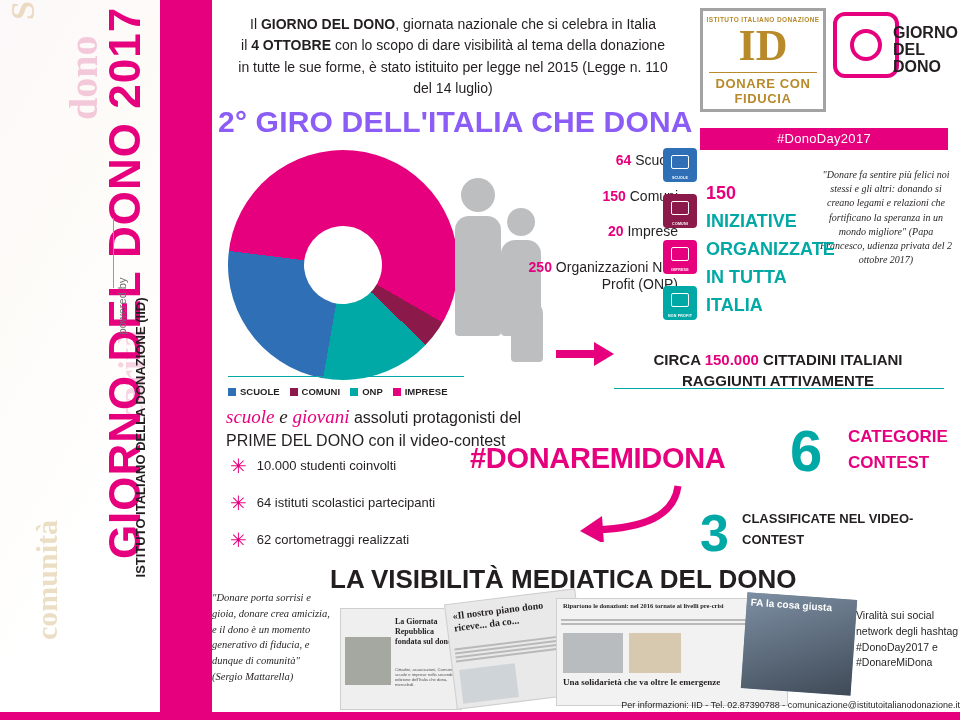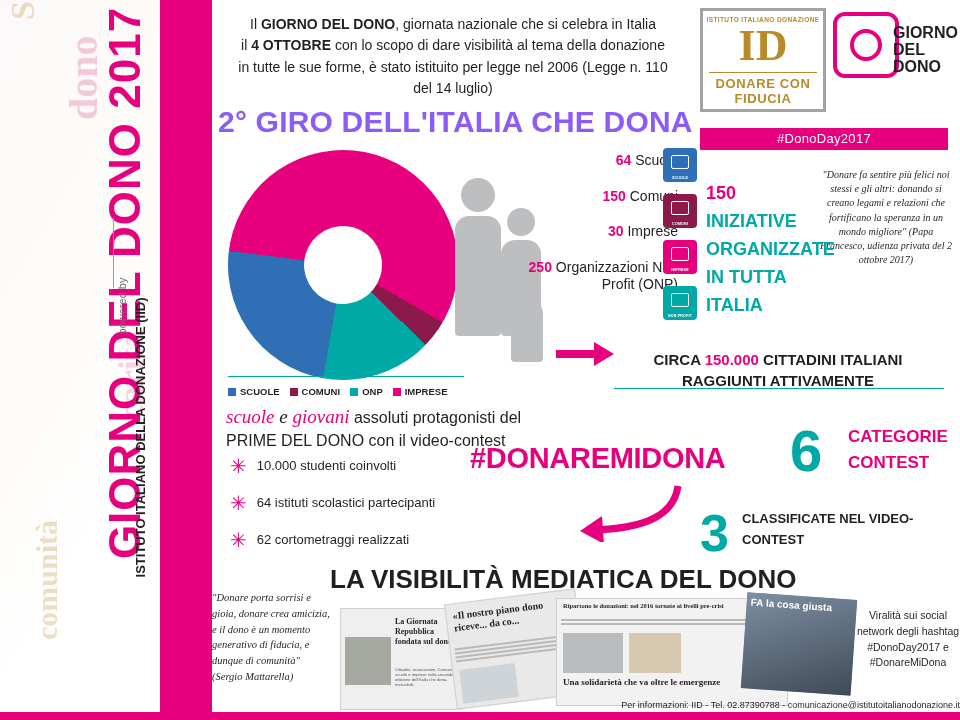--- a/index.html
+++ b/index.html
@@ -157,21 +157,21 @@
     line-height:1.5;color:#231f20;
   }
 
   
   .press{position:absolute;left:340px;top:596px;width:510px;height:112px;}
   .clip{position:absolute;background:#efefef;border:1px solid #cfcfcf;overflow:hidden;}
   .clip .hl{font-family:"Liberation Serif",serif;font-weight:bold;color:#231f20;}
   .clip .ln{background:#b9b9b9;height:2px;margin:2px 4px;}
   .photo{position:absolute;background:#8d9aa8;}
 
-  .virality{position:absolute;left:856px;top:608px;width:104px;font-size:10.5px;line-height:1.5;text-align:center;color:#231f20;}
+  .virality{position:absolute;left:856px;top:608px;width:104px;font-size:10.5px;line-height:1.5;text-align:left;color:#231f20;}
   .footer{position:absolute;left:560px;top:700px;width:400px;text-align:right;font-size:9px;color:#231f20;}
   .footer-band{position:absolute;left:0;top:712px;width:960px;height:8px;background:#e6007e;}
 </style>
 </head>
 <body>
 
 <div id="root">
 
   <div class="left-band">
     <div class="faded"></div>
@@ -182,21 +182,21 @@
   </div>
   <div class="pink-strip"></div>
   <div class="title-vert">GIORNO DEL DONO 2017</div>
   <div class="powered">powered by</div>
   <div class="vline"></div>
   <div class="iid-vert">ISTITUTO ITALIANO DELLA DONAZIONE (IID)</div>
 
   <div class="intro">
     <span>Il </span><b>GIORNO DEL DONO</b><span>, giornata nazionale che si celebra in Italia</span><br>
     <span>il </span><b>4 OTTOBRE</b><span> con lo scopo di dare visibilità al tema della donazione</span><br>
-    <span>in tutte le sue forme</span><span>, è stato istituito per legge nel 2006 (Legge n. 110</span><br>
+    <span>in tutte le sue forme</span><span>, è stato istituito per legge nel 2015 (Legge n. 110</span><br>
     <span>del 14 luglio)</span>
   </div>
 
   <div class="bigtitle">2° GIRO DELL'ITALIA CHE DONA</div>
 
   <div class="logo-wrap">
     <div class="logo-iid">
       <div class="top">ISTITUTO ITALIANO DONAZIONE</div>
       <div class="id">ID</div>
       <div class="bot">DONARE CON FIDUCIA</div>
@@ -241,21 +241,21 @@
     <div class="pp body" style="left:0px;top:56px;width:46px;height:120px;"></div>
     <div class="pp head" style="left:52px;top:48px;width:28px;height:28px;"></div>
     <div class="pp body" style="left:46px;top:80px;width:40px;height:96px;"></div>
     <div class="pp head" style="left:62px;top:118px;width:20px;height:20px;"></div>
     <div class="pp body" style="left:56px;top:140px;width:32px;height:62px;"></div>
   </div>
 
   <div class="nums">
     <div class="row"><span class="n">64</span> <span>Scuole</span></div>
     <div class="row"><span class="n">150</span> <span>Comuni</span></div>
-    <div class="row"><span class="n">30</span> <span>Imprese</span></div>
+    <div class="row"><span class="n">20</span> <span>Imprese</span></div>
     <div class="row"><span class="n">250</span> <span>Organizzazioni Non Profit (ONP)</span></div>
   </div>
 
   <div class="badges">
     <div class="badge b-scuole">
         <i class="bi"></i>
         <span class="bt">SCUOLE</span>
       </div>
     <div class="badge b-comuni">
         <i class="bi"></i>

